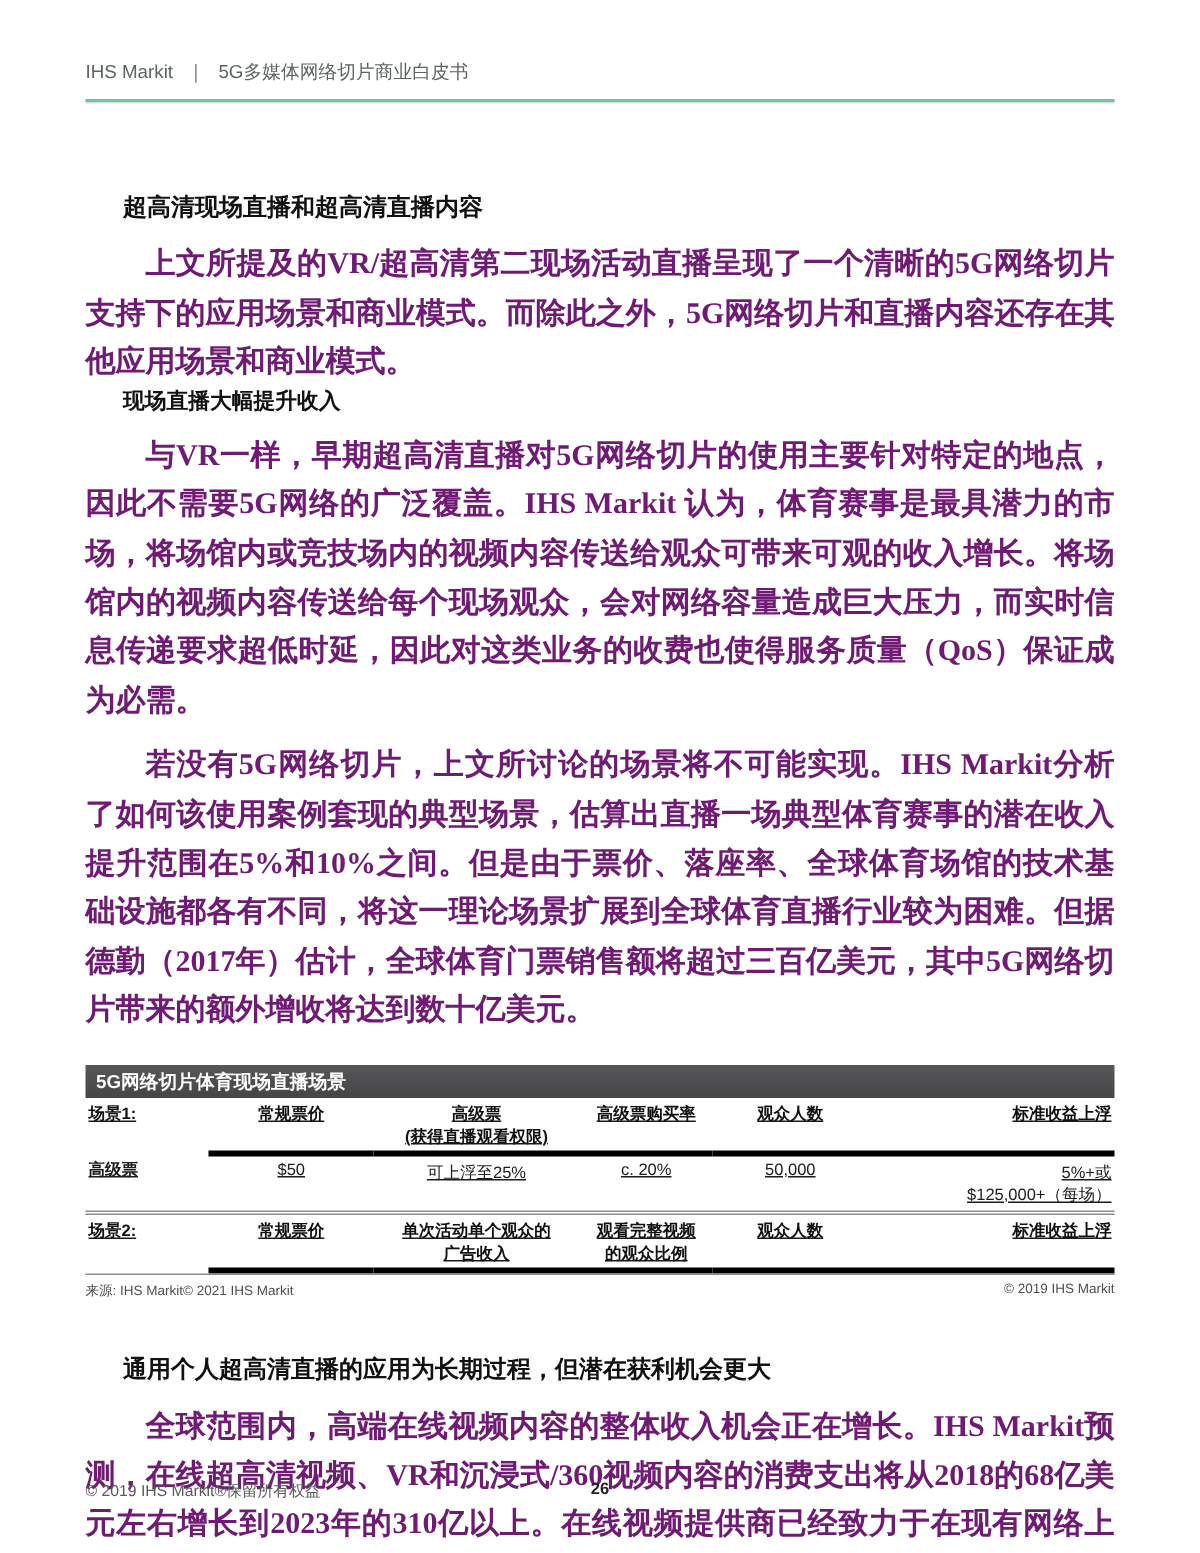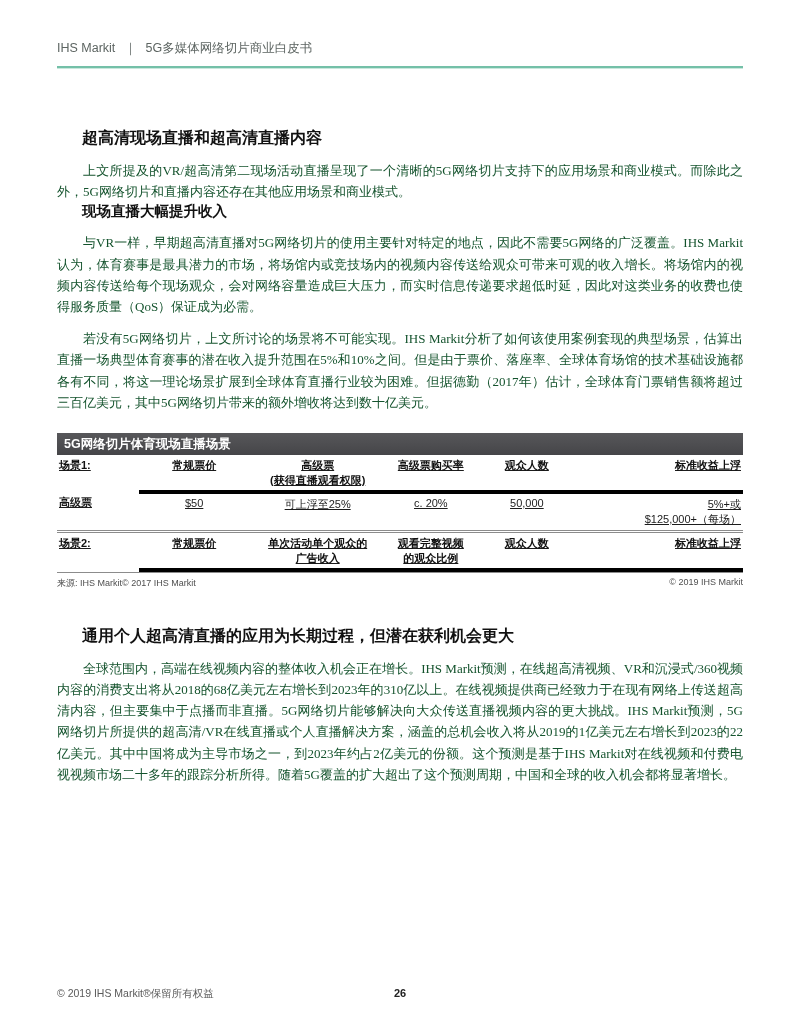--- a/index.html
+++ b/index.html
@@ -35,25 +35,26 @@
     font-family: "Liberation Sans", "DejaVu Sans", sans-serif;
     font-weight: 700;
     color: #111111;
     margin: 0 0 0 25px;
   }
   .h-lg { font-size: 16px; margin-top: 60px; }
   .h-md { font-size: 14.5px; }
   .h-lg2 { font-size: 16px; margin-top: 36px; }
   .para {
     margin: 11px 0 0 0;
-    font-size: 13px;
+    font-size: 20px;
     line-height: 1.63;
     text-align: justify;
     text-indent: 2em;
-    color: #14532d;
+    color: #701a75;
+    font-weight: bold;
   }
   
   .tbl-wrap {
     margin-top: 20px;
     font-family: "Liberation Sans", "DejaVu Sans", sans-serif;
   }
   .tbl-title {
     background: linear-gradient(#57575a, #454548);
     color: #ffffff;
     font-size: 12.5px;
@@ -199,21 +200,21 @@
           <span>的观众比例</span>
         </th>
         <th class="c-mid underlined">观众人数</th>
         <th class="c-right underlined">标准收益上浮</th>
       </tr>
     </tbody>
       </table>
 
     <div class="tbl-bottom"></div>
     <div class="tbl-source">
-      <span>来源: IHS Markit© 2017 IHS Markit</span>
+      <span>来源: IHS Markit© 2021 IHS Markit</span>
       <span>© 2019 IHS Markit</span>
     </div>
   </div>
 
   <h2 class="h-section h-lg2">通用个人超高清直播的应用为长期过程，但潜在获利机会更大</h2>
   <p class="para">全球范围内，高端在线视频内容的整体收入机会正在增长。IHS Markit预测，在线超高清视频、VR和沉浸式/360视频内容的消费支出将从2018的68亿美元左右增长到2023年的310亿以上。在线视频提供商已经致力于在现有网络上传送超高清内容，但主要集中于点播而非直播。5G网络切片能够解决向大众传送直播视频内容的更大挑战。IHS Markit预测，5G网络切片所提供的超高清/VR在线直播或个人直播解决方案，涵盖的总机会收入将从2019的1亿美元左右增长到2023的22亿美元。其中中国将成为主导市场之一，到2023年约占2亿美元的份额。这个预测是基于IHS Markit对在线视频和付费电视视频市场二十多年的跟踪分析所得。随着5G覆盖的扩大超出了这个预测周期，中国和全球的收入机会都将显著增长。</p>
 
   <div class="page-footer">
     <span class="footer-copy">© 2019 IHS Markit®保留所有权益</span>
     <span class="footer-num">26</span>

